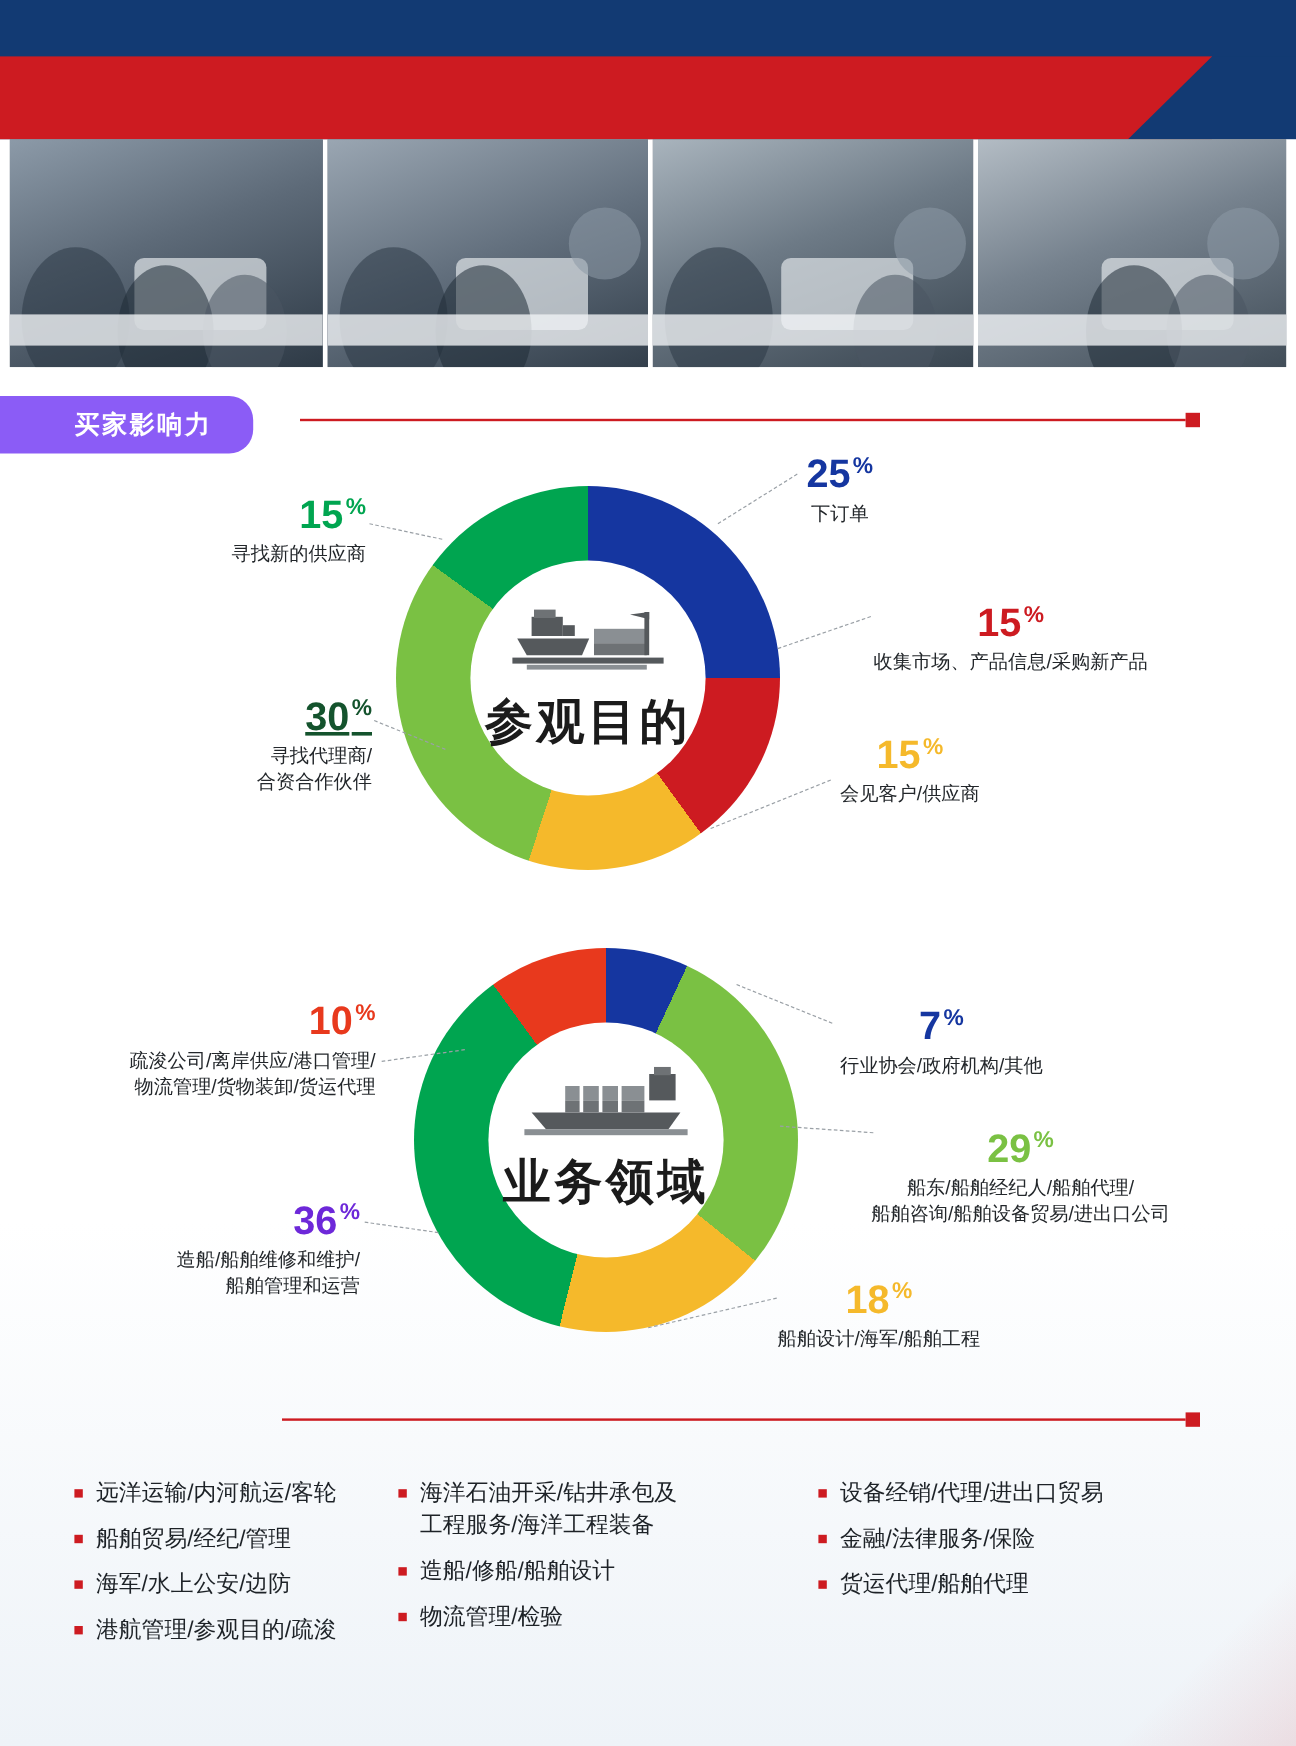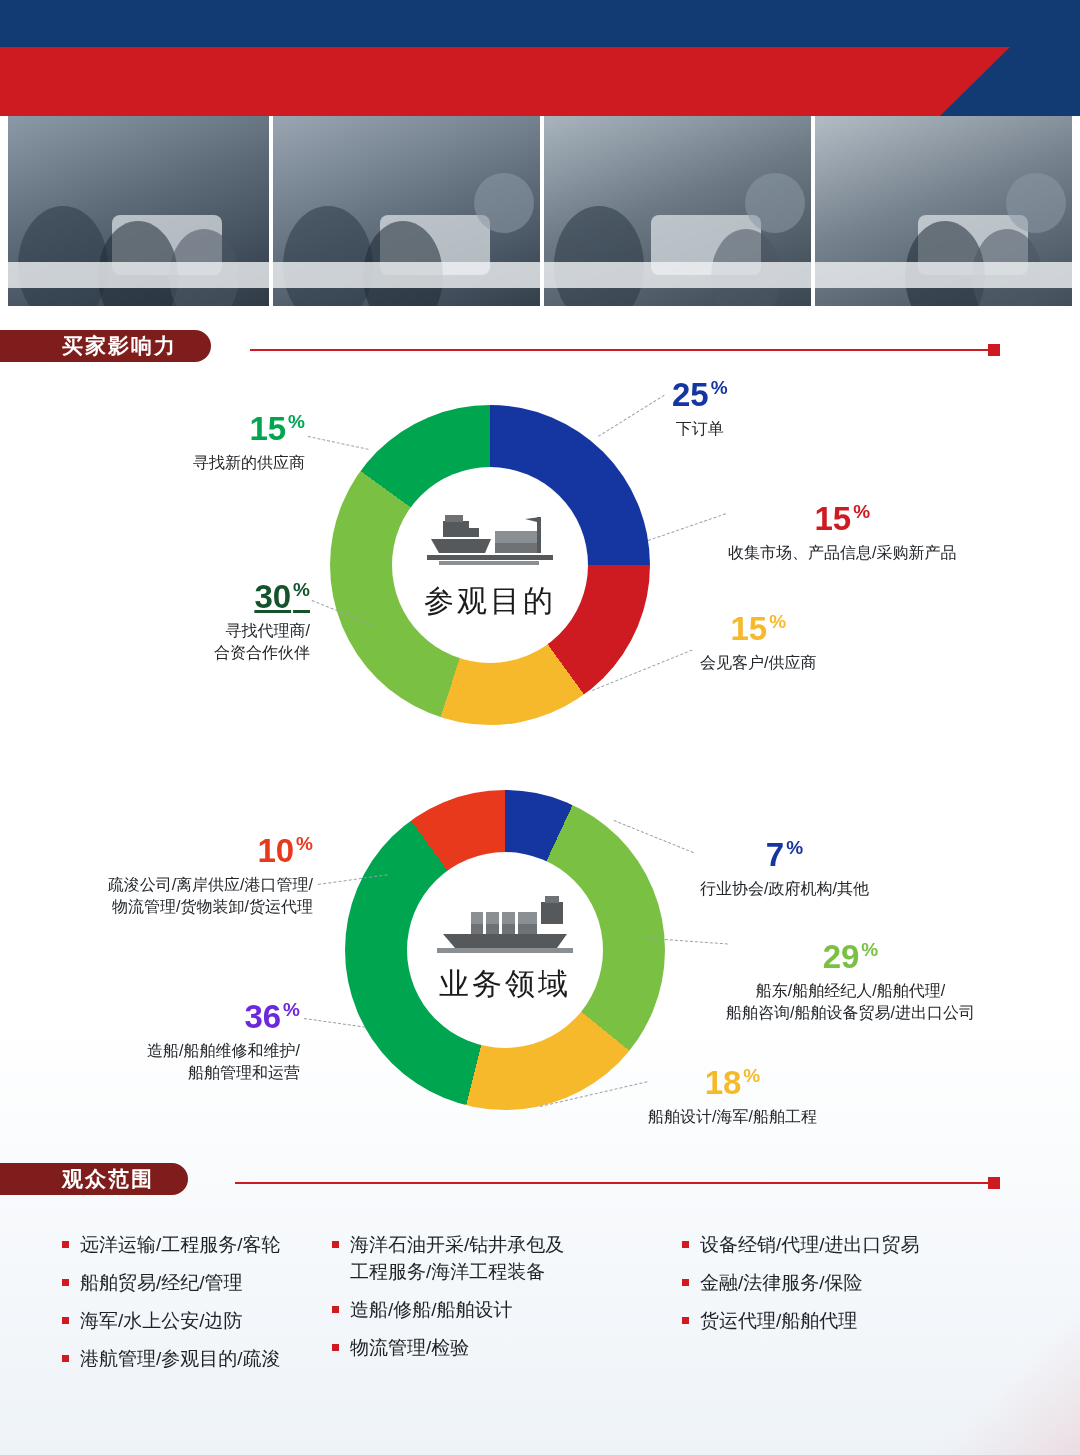--- a/index.html
+++ b/index.html
@@ -78,22 +78,22 @@
   
   .sec-head {
     position: absolute;
     left: 0;
     height: 40px;
     width: 1000px;
   }
   .sec-head .tag {
     position: absolute;
     left: 0; top: 0;
-    height: 32px;
-    background: #7f1d1d;
+    height: 48px;
+    background: #8b5cf6;
     color: #ffffff;
     font-size: 21px;
     font-weight: bold;
     letter-spacing: 2px;
     display: flex;
     align-items: center;
     padding: 0 34px 0 62px;
     border-radius: 0 20px 20px 0;
     box-sizing: border-box;
   }
@@ -122,22 +122,22 @@
   .donut-hole {
     position: absolute;
     border-radius: 50%;
     background: #ffffff;
     display: flex;
     flex-direction: column;
     align-items: center;
     justify-content: center;
   }
   .donut-title {
-    font-size: 30px;
-    font-weight: normal;
+    font-size: 40px;
+    font-weight: bold;
     color: #1b1b1b;
     letter-spacing: 3px;
     margin-top: 6px;
   }
 
   
   .callout { position: absolute; }
   .callout .pct {
     font-weight: bold;
     font-size: 33px;
@@ -362,26 +362,25 @@
 <div class="callout left" style="left:58px; top:834px; width:255px;">
   <div class="pct" style="color:#e8391d;">10<sup>%</sup></div>
   <div class="desc">疏浚公司/离岸供应/港口管理/
 物流管理/货物装卸/货运代理</div>
 </div>
 <div class="leader" style="left:318px; top:884px; width:70px; transform: rotate(-8deg);"></div>
 
 <div class="sec-head" style="top:1163px;">
   <div class="rule" style="left:235px;"></div>
   <div class="rule-end"></div>
-  <div class="tag">观众范围</div>
 </div>
 
 <div class="aud-cols" style="top:1232px; left:0;">
   <div class="aud-col c1">
-    <div class="aud-item">远洋运输/工程服务/客轮</div>
+    <div class="aud-item">远洋运输/内河航运/客轮</div>
     <div class="aud-item">船舶贸易/经纪/管理</div>
     <div class="aud-item">海军/水上公安/边防</div>
     <div class="aud-item">港航管理/参观目的/疏浚</div>
   </div>
   <div class="aud-col c2">
     <div class="aud-item">海洋石油开采/钻井承包及
 工程服务/海洋工程装备</div>
     <div class="aud-item">造船/修船/船舶设计</div>
     <div class="aud-item">物流管理/检验</div>
   </div>

